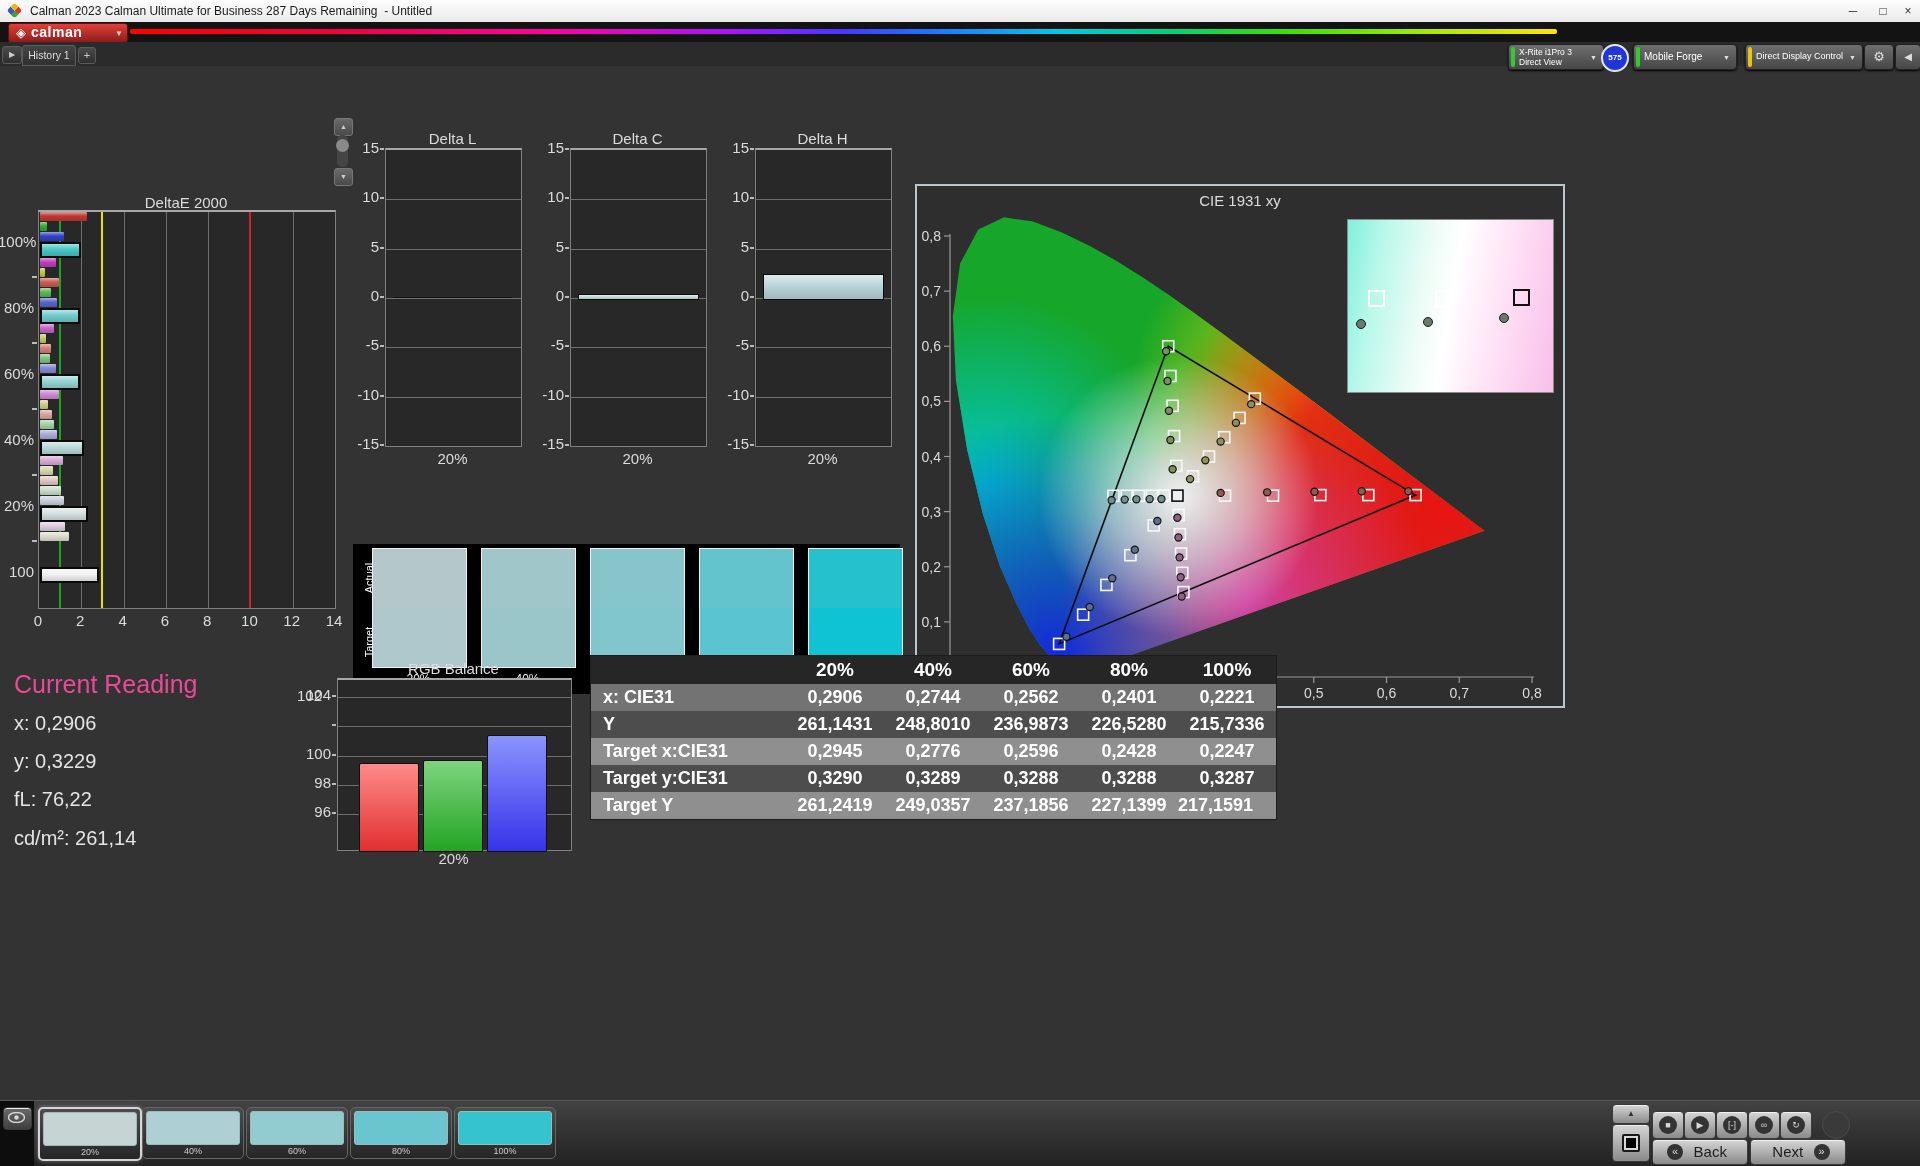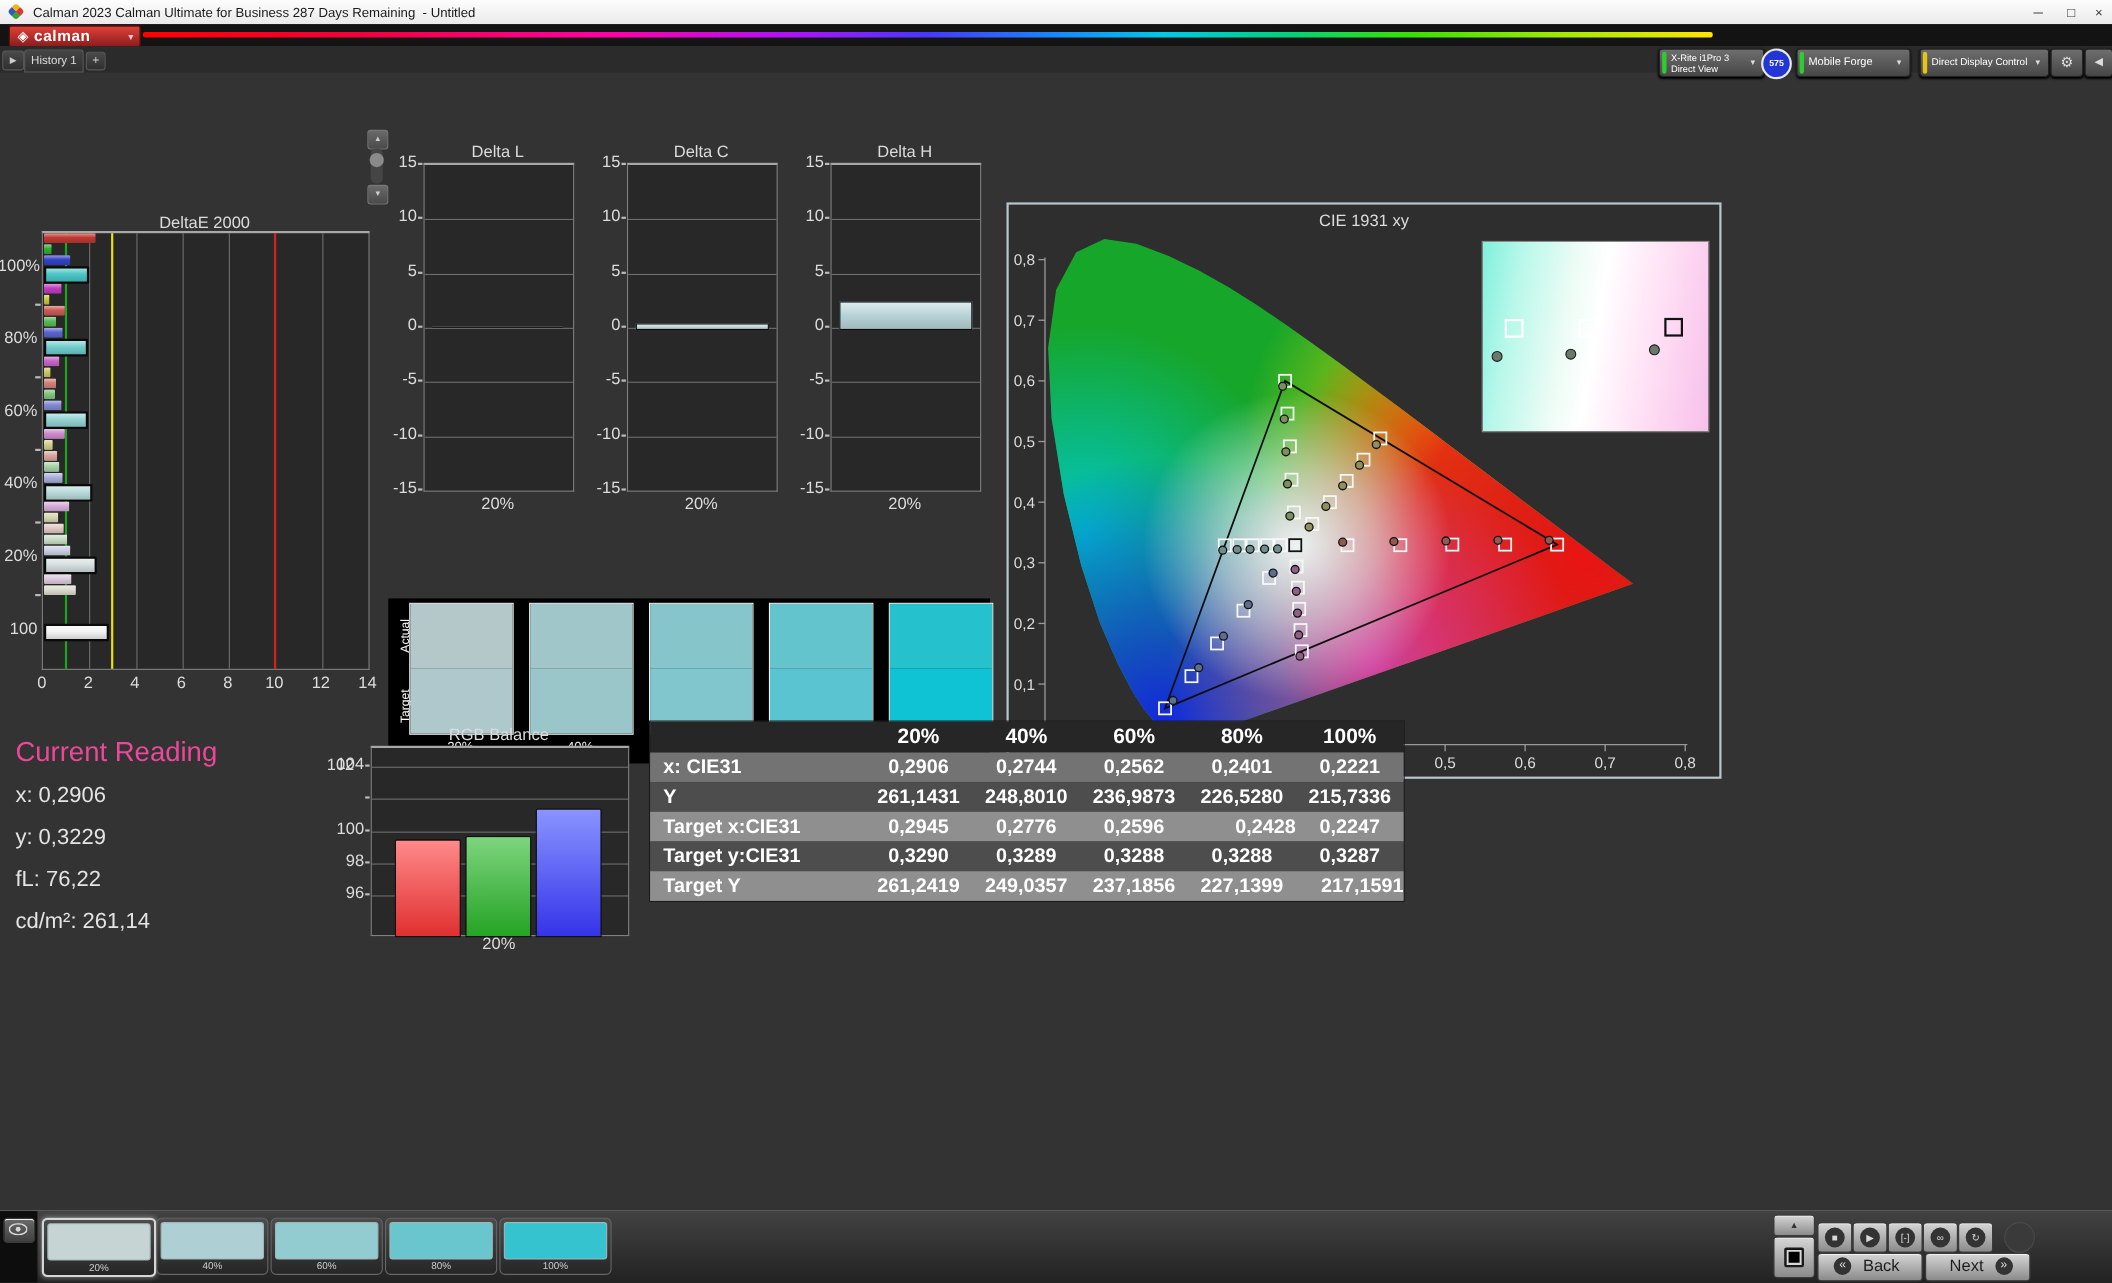--- a/index.html
+++ b/index.html
@@ -399,38 +399,38 @@
           <div class="tcell" style="left: 293px; width: 98px; text-align: center;">248,8010</div>
           <div class="tcell" style="left: 391px; width: 98px; text-align: center;">236,9873</div>
           <div class="tcell" style="left: 489px; width: 98px; text-align: center;">226,5280</div>
           <div class="tcell" style="left: 587px; width: 98px; text-align: center;">215,7336</div>
         </div>
         <div class="trow" style="background: rgb(143, 143, 143);">
           <div class="tcell" style="left: 12px; width: 183px; text-align: left;">Target x:CIE31</div>
           <div class="tcell" style="left: 195px; width: 98px; text-align: center;">0,2945</div>
           <div class="tcell" style="left: 293px; width: 98px; text-align: center;">0,2776</div>
           <div class="tcell" style="left: 391px; width: 98px; text-align: center;">0,2596</div>
-          <div class="tcell" style="left: 489px; width: 98px; text-align: right;">0,2428</div>
+          <div class="tcell" style="left: 489px; width: 98px; text-align: center;">0,2428</div>
           <div class="tcell" style="left: 587px; width: 98px; text-align: center;">0,2247</div>
         </div>
         <div class="trow" style="background: rgb(77, 77, 77);">
           <div class="tcell" style="left: 12px; width: 183px; text-align: left;">Target y:CIE31</div>
           <div class="tcell" style="left: 195px; width: 98px; text-align: center;">0,3290</div>
           <div class="tcell" style="left: 293px; width: 98px; text-align: center;">0,3289</div>
           <div class="tcell" style="left: 391px; width: 98px; text-align: center;">0,3288</div>
           <div class="tcell" style="left: 489px; width: 98px; text-align: center;">0,3288</div>
           <div class="tcell" style="left: 587px; width: 98px; text-align: center;">0,3287</div>
         </div>
         <div class="trow" style="background: rgb(143, 143, 143);">
           <div class="tcell" style="left: 12px; width: 183px; text-align: left;">Target Y</div>
           <div class="tcell" style="left: 195px; width: 98px; text-align: center;">261,2419</div>
           <div class="tcell" style="left: 293px; width: 98px; text-align: center;">249,0357</div>
           <div class="tcell" style="left: 391px; width: 98px; text-align: center;">237,1856</div>
           <div class="tcell" style="left: 489px; width: 98px; text-align: center;">227,1399</div>
-          <div class="tcell" style="left: 587px; width: 98px; text-align: right;">217,1591</div>
+          <div class="tcell" style="left: 587px; width: 98px; text-align: left;">217,1591</div>
         </div>
       </div>
   <div class="axlab" style="left: 23px; top: 546px; width: 30px; text-align: center;">0</div>
       <div class="axlab" style="left: 65.2857px; top: 546px; width: 30px; text-align: center;">2</div>
       <div class="axlab" style="left: 107.571px; top: 546px; width: 30px; text-align: center;">4</div>
       <div class="axlab" style="left: 149.857px; top: 546px; width: 30px; text-align: center;">6</div>
       <div class="axlab" style="left: 192.143px; top: 546px; width: 30px; text-align: center;">8</div>
       <div class="axlab" style="left: 234.429px; top: 546px; width: 30px; text-align: center;">10</div>
       <div class="axlab" style="left: 276.714px; top: 546px; width: 30px; text-align: center;">12</div>
       <div class="axlab" style="left: 319px; top: 546px; width: 30px; text-align: center;">14</div>

